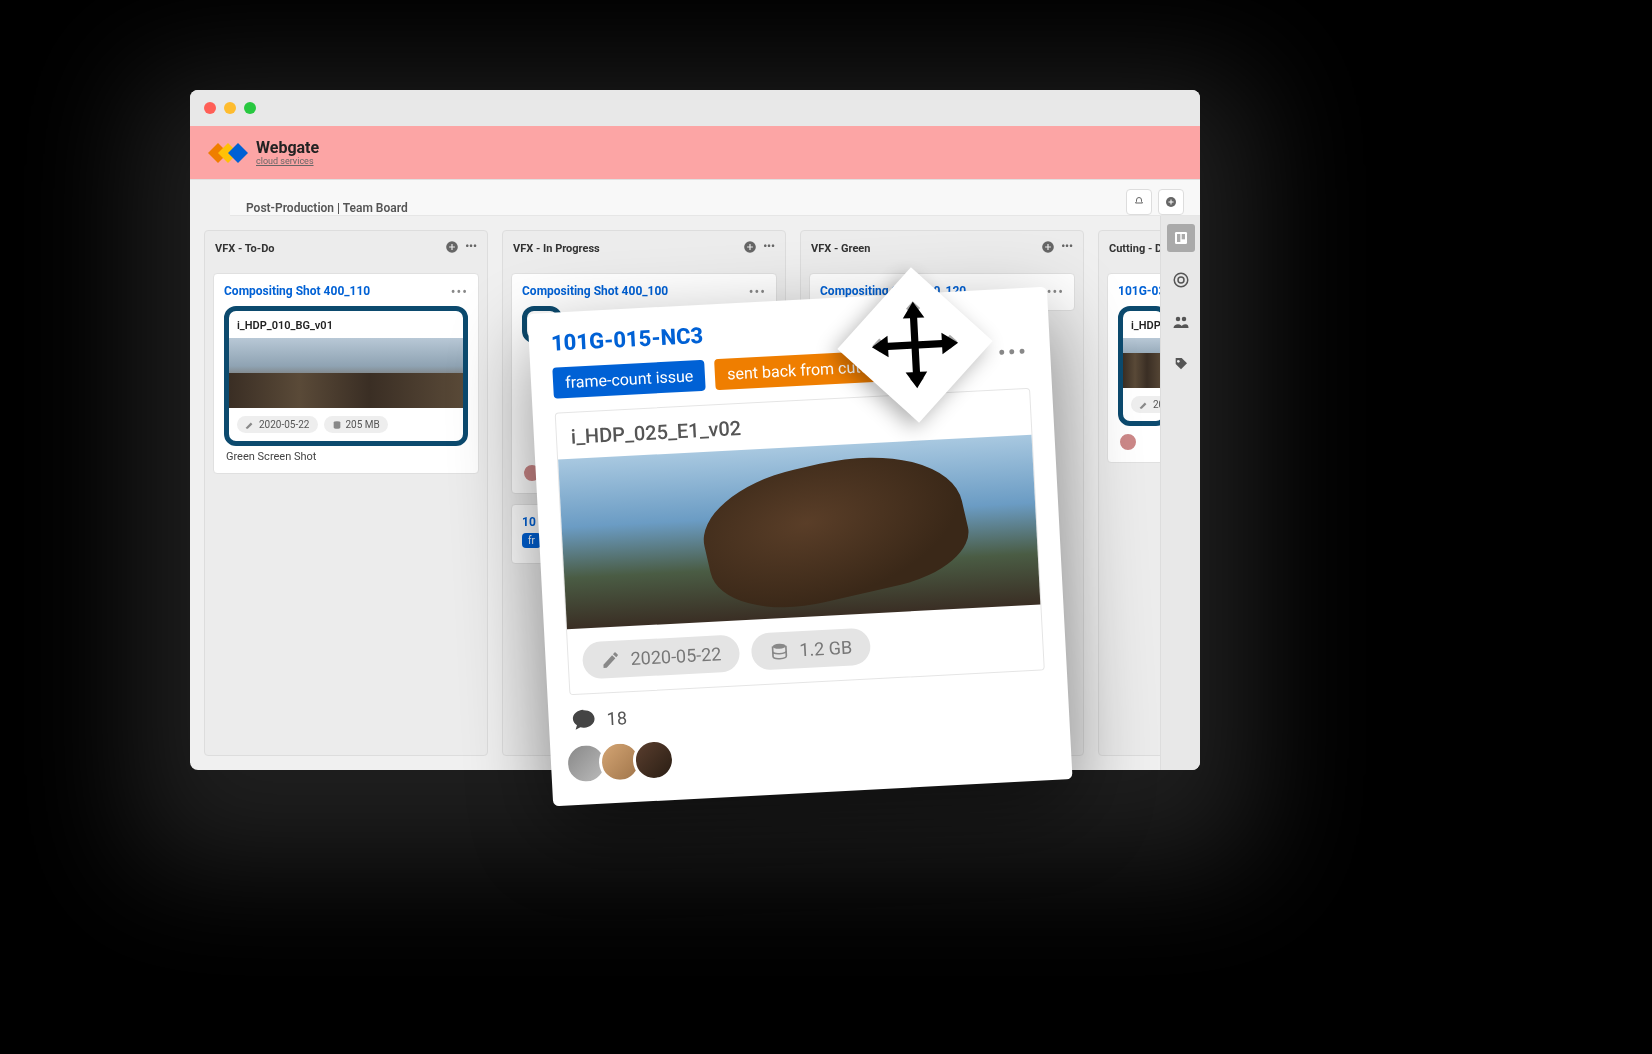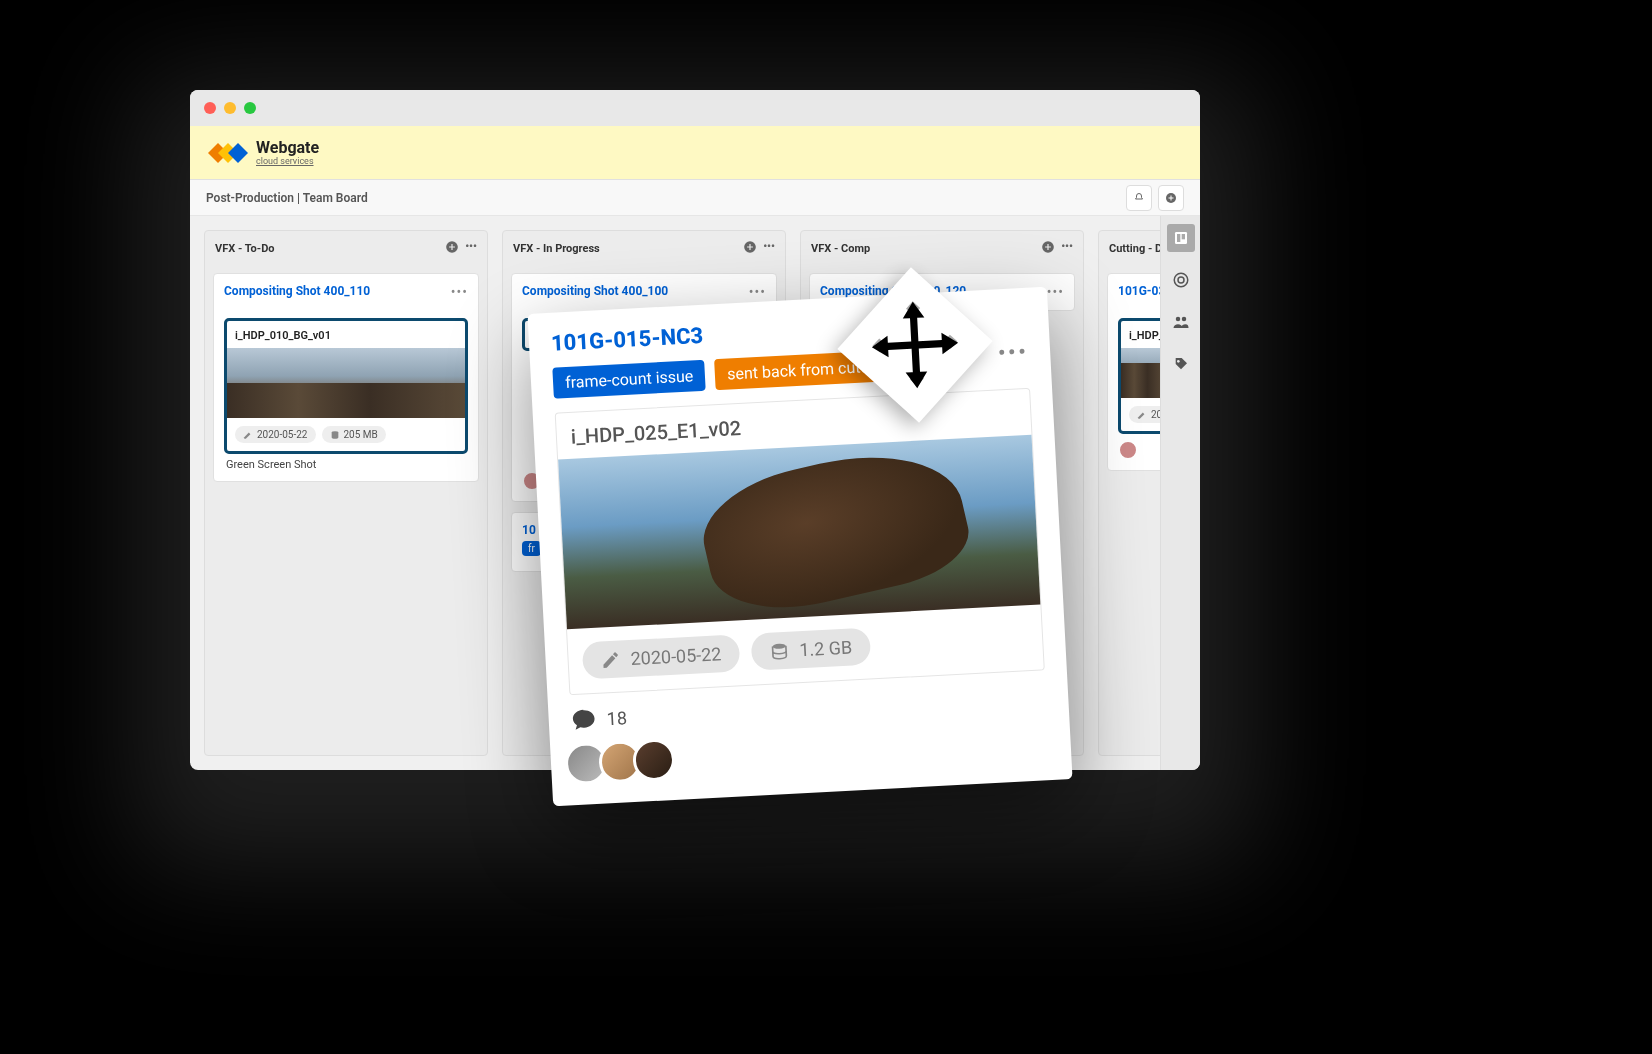--- a/index.html
+++ b/index.html
@@ -16,53 +16,53 @@
   display: flex;
   flex-direction: column;
 }
 
 .titlebar { height: 36px; background: #e8e8e8; display: flex; align-items: center; padding: 0 14px; gap: 8px; }
 .traffic { width: 12px; height: 12px; border-radius: 50%; }
 .red { background: #ff5f57; }
 .yellow { background: #febc2e; }
 .green { background: #28c840; }
 
-.header { height: 54px; background: #fef9c3; display: flex; align-items: center; padding: 0 18px; border-bottom: 1px solid #e0e0e0; }
+.header { height: 54px; background: #fca5a5; display: flex; align-items: center; padding: 0 18px; border-bottom: 1px solid #e0e0e0; }
 .logo { display: flex; align-items: center; gap: 8px; }
 .logo-mark { width: 40px; height: 30px; position: relative; }
 .logo-text { font-weight: 700; font-size: 16px; color: #222; line-height: 1; }
 .logo-sub { font-size: 9px; color: #666; text-decoration: underline; }
 .nav { margin-left: auto; display: flex; align-items: center; gap: 22px; font-size: 15px; }
 .nav-link { color: #222; cursor: pointer; }
 .nav-link.active { color: #0061d5; font-weight: 700; }
 .avatar-badge { width: 24px; height: 24px; border-radius: 50%; background: #0061d5; color: #fff; font-size: 10px; font-weight: 700; display: flex; align-items: center; justify-content: center; }
 .bell { position: relative; font-size: 18px; color: #444; }
 .bell-dot { position: absolute; top: -2px; right: -2px; width: 8px; height: 8px; background: #ff3b30; border-radius: 50%; }
 .arri { font-weight: 900; font-size: 18px; color: #0061d5; font-style: italic; letter-spacing: -0.5px; }
 
-.subbar { height: 36px; background: #f8f8f8; border-bottom: 1px solid #e6e6e6; display: flex; align-items: center; padding: 0 16px; font-size: 12px; color: #555; font-weight: 600; }
+.subbar { height: 36px; background: #f8f8f8; border-bottom: 1px solid #e6e6e6; display: flex; align-items: flex-end; padding: 0 16px; font-size: 12px; color: #555; font-weight: 600; margin-left: 40px; }
 .subbar-actions { margin-left: auto; display: flex; gap: 6px; }
 .subbar-btn { width: 26px; height: 26px; border: 1px solid #ddd; border-radius: 4px; background: #fff; display: flex; align-items: center; justify-content: center; color: #666; font-size: 13px; cursor: pointer; }
 
 .body { flex: 1; display: flex; overflow: hidden; }
 .board { flex: 1; display: flex; gap: 14px; padding: 14px; overflow-x: auto; }
 .sidebar { width: 40px; background: #e8e8e8; border-left: 1px solid #ddd; display: flex; flex-direction: column; align-items: center; padding-top: 8px; gap: 14px; color: #555; }
 .sidebar-item { width: 28px; height: 28px; display: flex; align-items: center; justify-content: center; cursor: pointer; }
 .sidebar-item.active { background: #aaa; border-radius: 3px; color: #fff; }
 
 .column { width: 284px; flex-shrink: 0; background: #ececec; border: 1px solid #ddd; border-radius: 4px; display: flex; flex-direction: column; }
 .column.narrow { width: 90px; }
 .col-head { height: 34px; display: flex; align-items: center; padding: 0 10px; font-size: 11px; font-weight: 700; color: #333; }
 .col-actions { margin-left: auto; display: flex; gap: 6px; color: #666; }
 .col-body { padding: 8px; display: flex; flex-direction: column; gap: 10px; overflow: hidden; }
 
 .card { background: #fff; border: 1px solid #e0e0e0; border-radius: 4px; padding: 10px; }
 .card-title { font-size: 12px; font-weight: 700; color: #0061d5; cursor: pointer; }
 .card-menu { float: right; color: #888; font-size: 14px; letter-spacing: 1px; cursor: pointer; }
-.asset { margin-top: 20px; border: 3px solid #0c4a6e; border-radius: 5px; overflow: hidden; }
+.asset { margin-top: 8px; border: 5px solid #0c4a6e; border-radius: 12px; overflow: hidden; }
 .asset-name { font-size: 11px; font-weight: 600; padding: 8px 8px 6px; color: #222; }
 .asset-img { width: 100%; height: 70px; background: linear-gradient(180deg, #b8c8d6 0%, #8fa3b3 40%, #6b5a4a 70%, #4a3c30 100%); position: relative; }
 .asset-img.horses::after { content:""; position:absolute; bottom:0; left:0; right:0; height:35px; background: linear-gradient(90deg, #3a2e24 0%, #5a4a38 30%, #3a2e24 60%, #5a4a38 100%); }
 .chips { display: flex; gap: 6px; padding: 8px; flex-wrap: wrap; }
 .chip { background: #eee; border-radius: 12px; padding: 3px 8px; font-size: 10px; color: #555; display: flex; align-items: center; gap: 4px; }
 .chip svg { width: 10px; height: 10px; }
 .desc { font-size: 11px; color: #444; padding: 4px 2px 0; }
 .mini-avatar { width: 20px; height: 20px; border-radius: 50%; background: #c88; border: 2px solid #fff; }
 
 
@@ -217,21 +217,21 @@
           </div>
           <div class="card" style="height:60px;overflow:hidden;">
             <div class="card-title">10</div>
             <div class="tag blue" style="font-size:10px;padding:2px 6px;display:inline-block;margin-top:4px;">fr</div>
           </div>
         </div>
       </div>
 
       <div class="column">
         <div class="col-head">
-          <span>VFX - Comp</span>
+          <span>VFX - Green</span>
           <div class="col-actions">
             <span><svg width="14" height="14" viewBox="0 0 24 24" fill="#666">
                   <circle cx="12" cy="12" r="10"></circle>
                   <path d="M12 7v10M7 12h10" stroke="#ececec" stroke-width="2"></path>
                 </svg></span>
             <span>•••</span>
           </div>
         </div>
         <div class="col-body">
           <div class="card">

